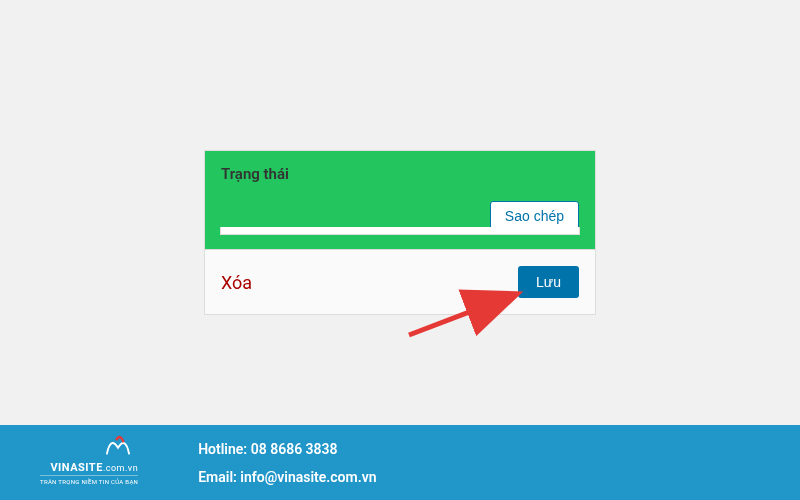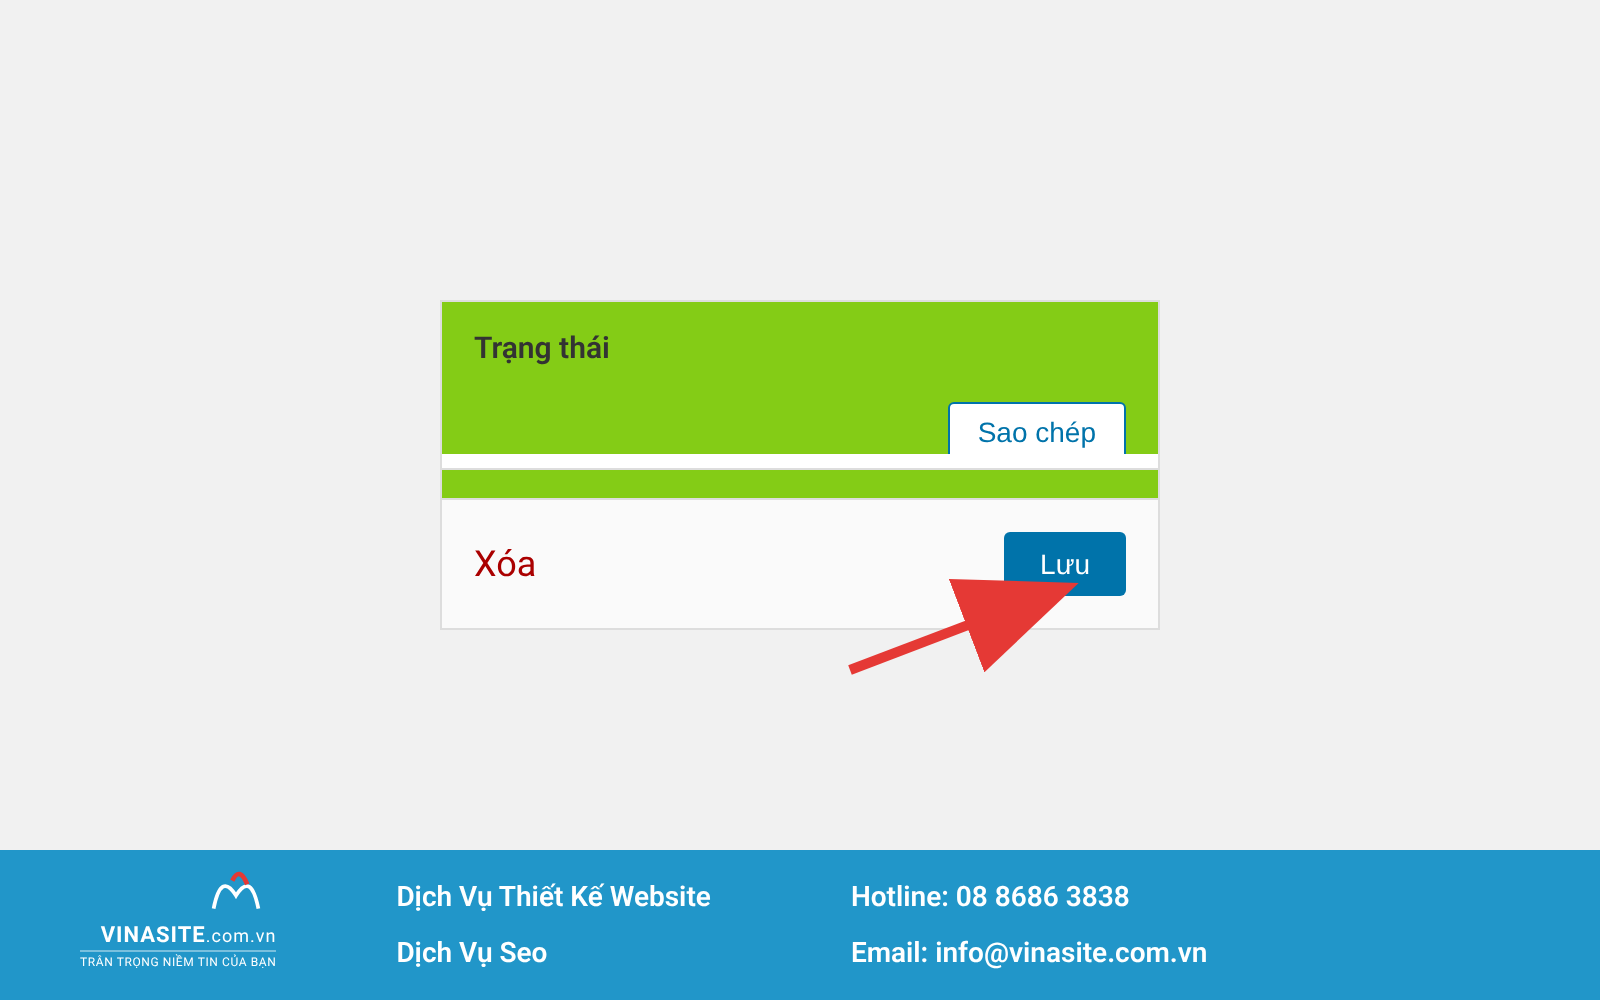--- a/index.html
+++ b/index.html
@@ -13,22 +13,22 @@
     }
     .main-area {
       width: 100%;
       height: 425px;
       display: flex;
       align-items: center;
       justify-content: center;
       position: relative;
     }
     .panel {
-      width: 360px;
-      background: #84cc16;
+      width: 392px;
+      background: #22c55e;
       border: 1px solid #ddd;
       position: relative;
       top: 20px;
     }
     .panel-header {
       padding: 14px 16px 8px 16px;
       font-weight: 600;
       font-size: 15px;
       color: #333;
     }
@@ -170,24 +170,20 @@
     <svg class="logo-icon" viewBox="0 0 40 30" width="40" height="28">
       <path d="M 8 25 Q 12 5 20 18 Q 28 5 32 25" stroke="#fff" stroke-width="2" fill="none"></path>
       <path d="M 18 10 Q 22 2 26 12" stroke="#e53935" stroke-width="2.5" fill="none"></path>
     </svg>
     <div class="logo-text">
       <span>VINASITE</span><span class="domain">.com.vn</span>
     </div>
     <div class="logo-tagline">TRÂN TRỌNG NIỀM TIN CỦA BẠN</div>
   </div>
   <div class="footer-col">
-    <div>Dịch Vụ Thiết Kế Website</div>
-    <div>Dịch Vụ Seo</div>
-  </div>
-  <div class="footer-col">
     <div>
       <span>Hotline:</span> <span>08 8686 3838</span>
     </div>
     <div>
       <span>Email:</span> <span>info@vinasite.com.vn</span>
     </div>
   </div>
 </div>
 
 </body></html>

